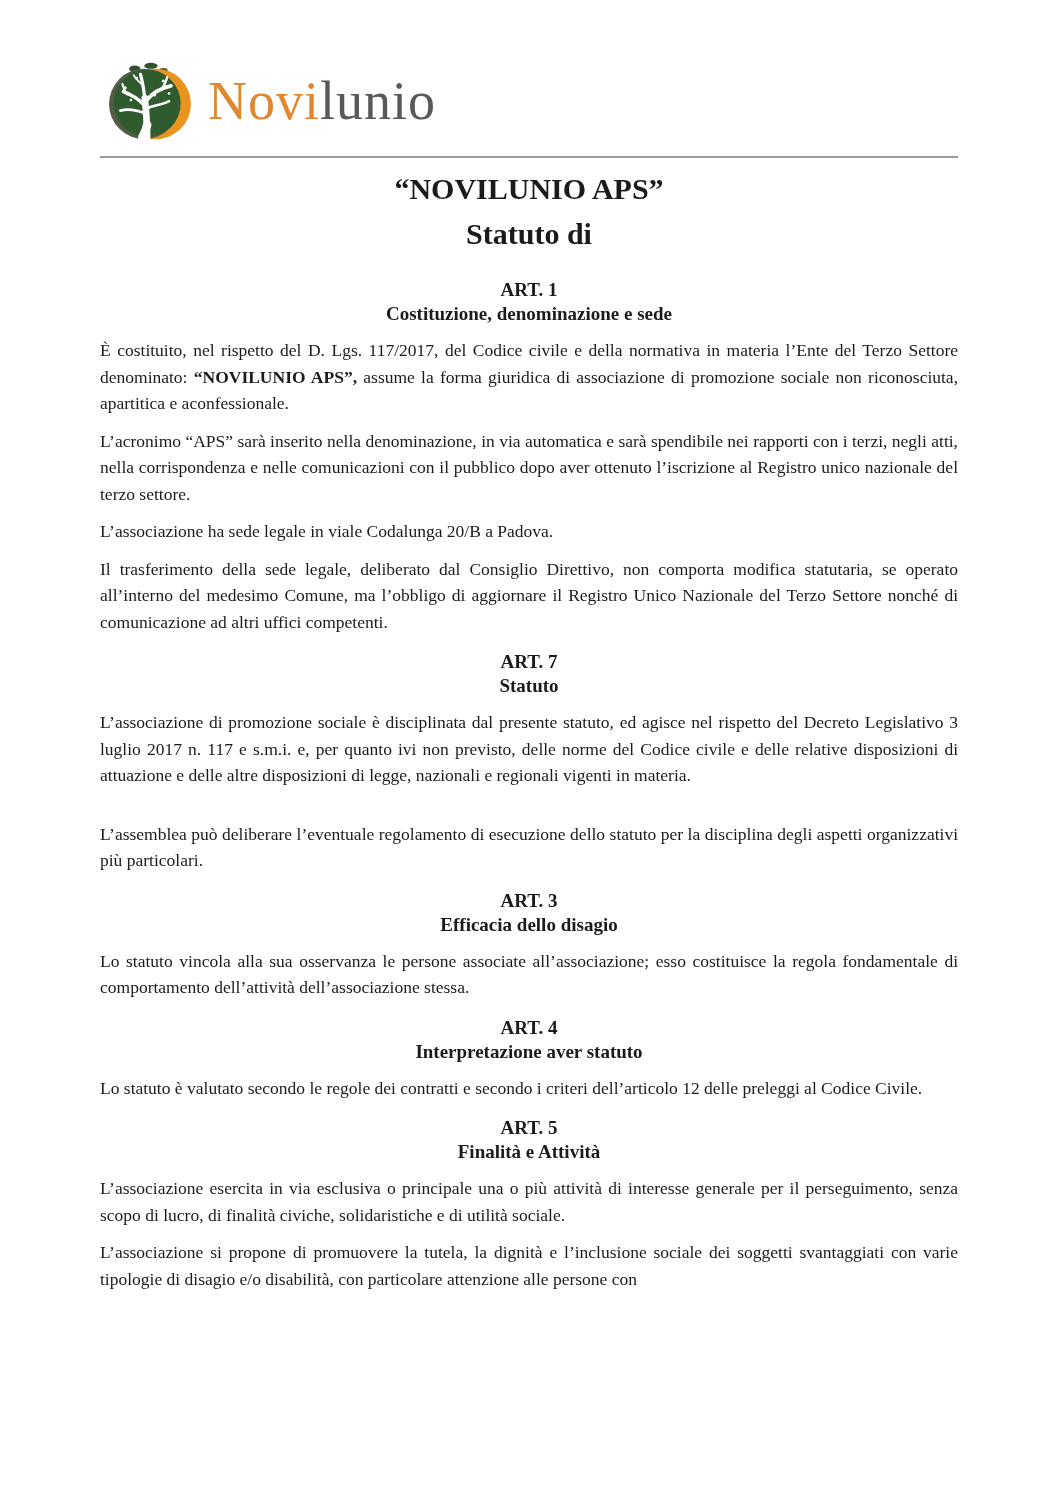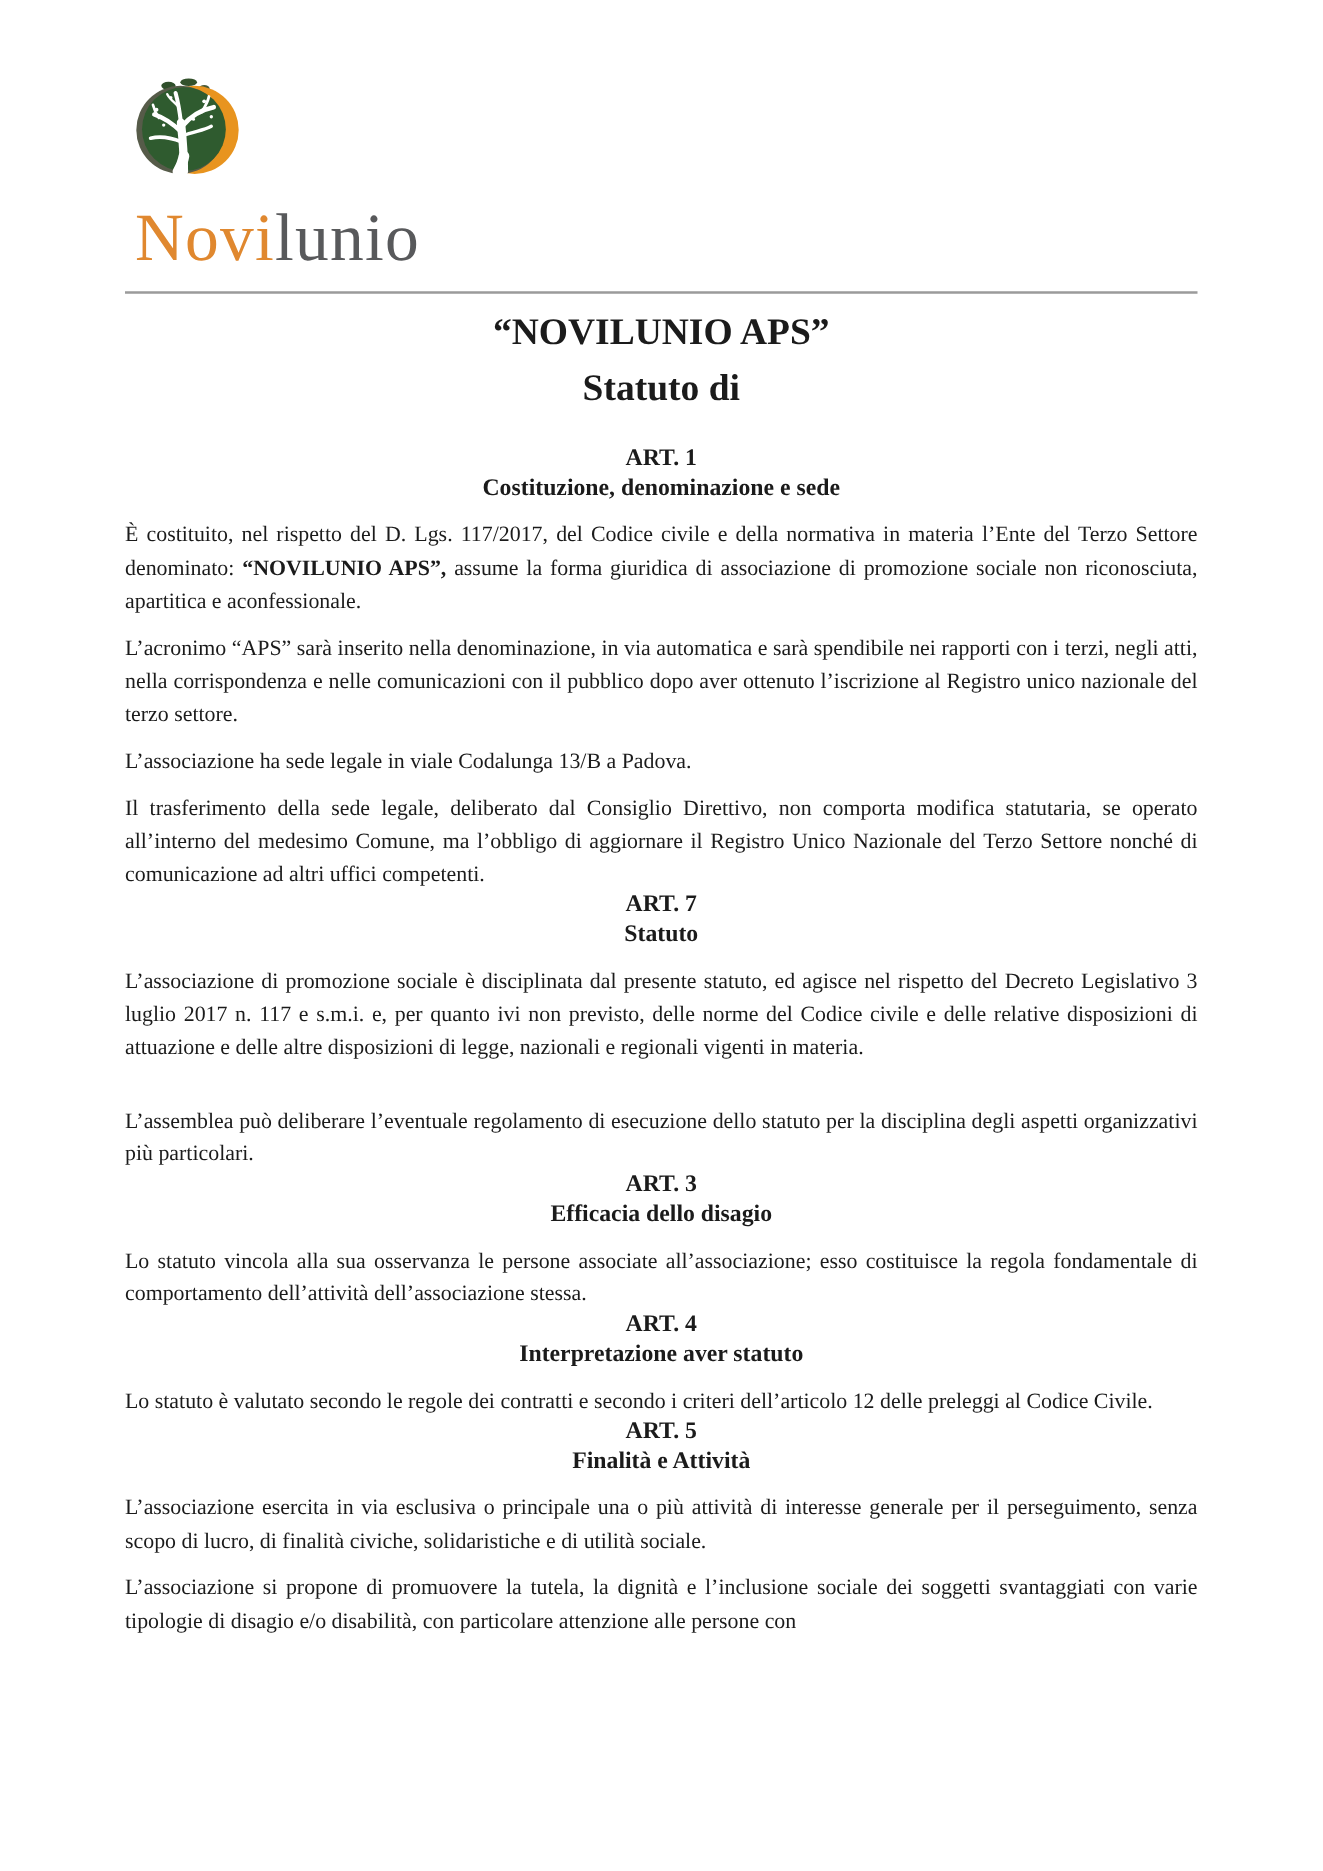--- a/index.html
+++ b/index.html
@@ -10,23 +10,23 @@
     font-family: "Liberation Serif", serif;
     color: #1b1b1b;
     position: relative;
   }
   .page { position: relative; width: 1058px; height: 1497px; padding: 0 100px; }
 
   
   .logo-row {
     padding-top: 62px;
     display: flex;
+    align-items: center;
     gap: 16px;
     margin-left: 8px;
-    flex-direction: column;
   }
   .brand-name {
     font-family: "Liberation Serif", serif;
     font-size: 54px;
     font-weight: 400;
     letter-spacing: 1px;
     line-height: 1;
     padding-bottom: 6px;
   }
   .brand-orange { color: #E0882F; }
@@ -46,21 +46,21 @@
   }
 
   
   .articles { margin-top: 22px; }
   .art-number, .art-subtitle {
     text-align: center;
     font-weight: bold;
     font-size: 19px;
     line-height: 24px;
   }
-  .article-section { }
+  .article-section { margin-top: 15px; }
   .para {
     font-size: 17.5px;
     line-height: 26.5px;
     text-align: justify;
     text-align-last: left;
     margin-top: 11px;
   }
   .para.spaced { margin-top: 32px; }
   .para strong { font-weight: bold; }
 
@@ -144,21 +144,21 @@
     <div class="doc-title-line">“NOVILUNIO APS”</div>
     <div class="doc-title-line">Statuto di</div>
   </div>
 
   <main class="articles">
       <section class="article-section">
         <div class="art-number">ART. 1</div>
         <div class="art-subtitle">Costituzione, denominazione e sede</div>
         <p class="para"><span>È costituito, nel rispetto del D. Lgs. 117/2017, del Codice civile e della normativa in materia l’Ente del Terzo Settore denominato: </span><strong>“NOVILUNIO APS”,</strong><span> assume la forma giuridica di associazione di promozione sociale non riconosciuta, apartitica e aconfessionale.</span></p>
         <p class="para"><span>L’acronimo “APS” sarà inserito nella denominazione, in via automatica e sarà spendibile nei rapporti con i terzi, negli atti, nella corrispondenza e nelle comunicazioni con il pubblico dopo aver ottenuto l’iscrizione al Registro unico nazionale del terzo settore.</span></p>
-        <p class="para"><span>L’associazione ha sede legale in viale Codalunga 13/B a Padova.</span></p>
+        <p class="para"><span>L’associazione ha sede legale in viale Codalunga 20/B a Padova.</span></p>
         <p class="para"><span>Il trasferimento della sede legale, deliberato dal Consiglio Direttivo, non comporta modifica statutaria, se operato all’interno del medesimo Comune, ma l’obbligo di aggiornare il Registro Unico Nazionale del Terzo Settore nonché di comunicazione ad altri uffici competenti.</span></p>
       </section>
       <section class="article-section">
         <div class="art-number">ART. 7</div>
         <div class="art-subtitle">Statuto</div>
         <p class="para"><span>L’associazione di promozione sociale è disciplinata dal presente statuto, ed agisce nel rispetto del Decreto Legislativo 3 luglio 2017 n. 117 e s.m.i. e, per quanto ivi non previsto, delle norme del Codice civile e delle relative disposizioni di attuazione e delle altre disposizioni di legge, nazionali e regionali vigenti in materia.</span></p>
         <p class="para spaced"><span>L’assemblea può deliberare l’eventuale regolamento di esecuzione dello statuto per la disciplina degli aspetti organizzativi più particolari.</span></p>
       </section>
       <section class="article-section">
         <div class="art-number">ART. 3</div>

